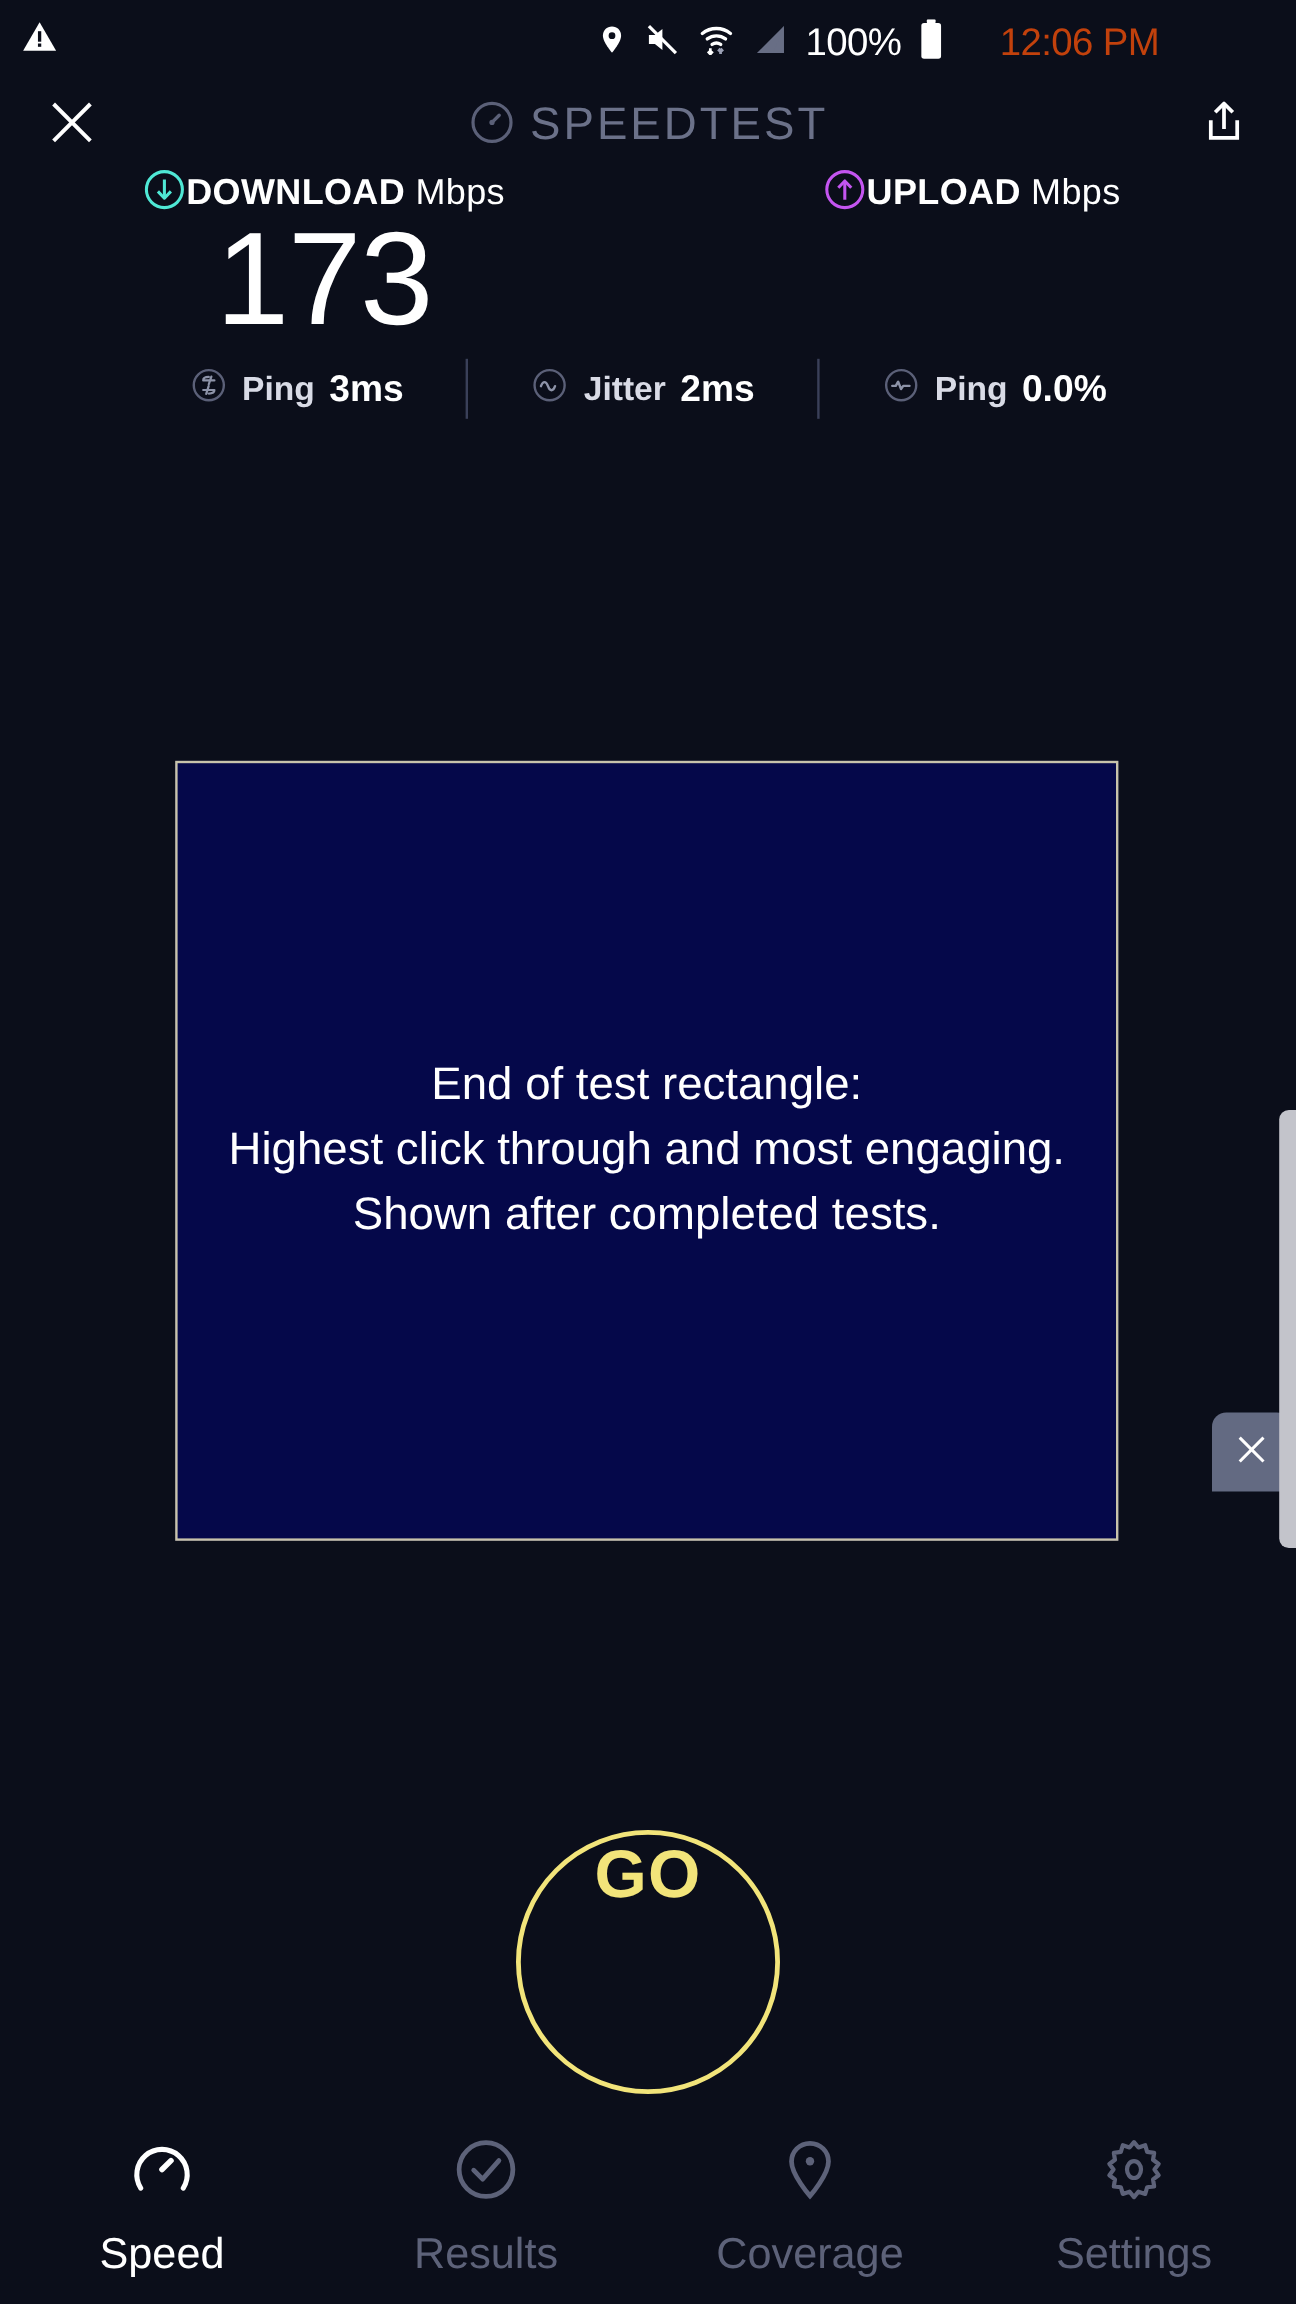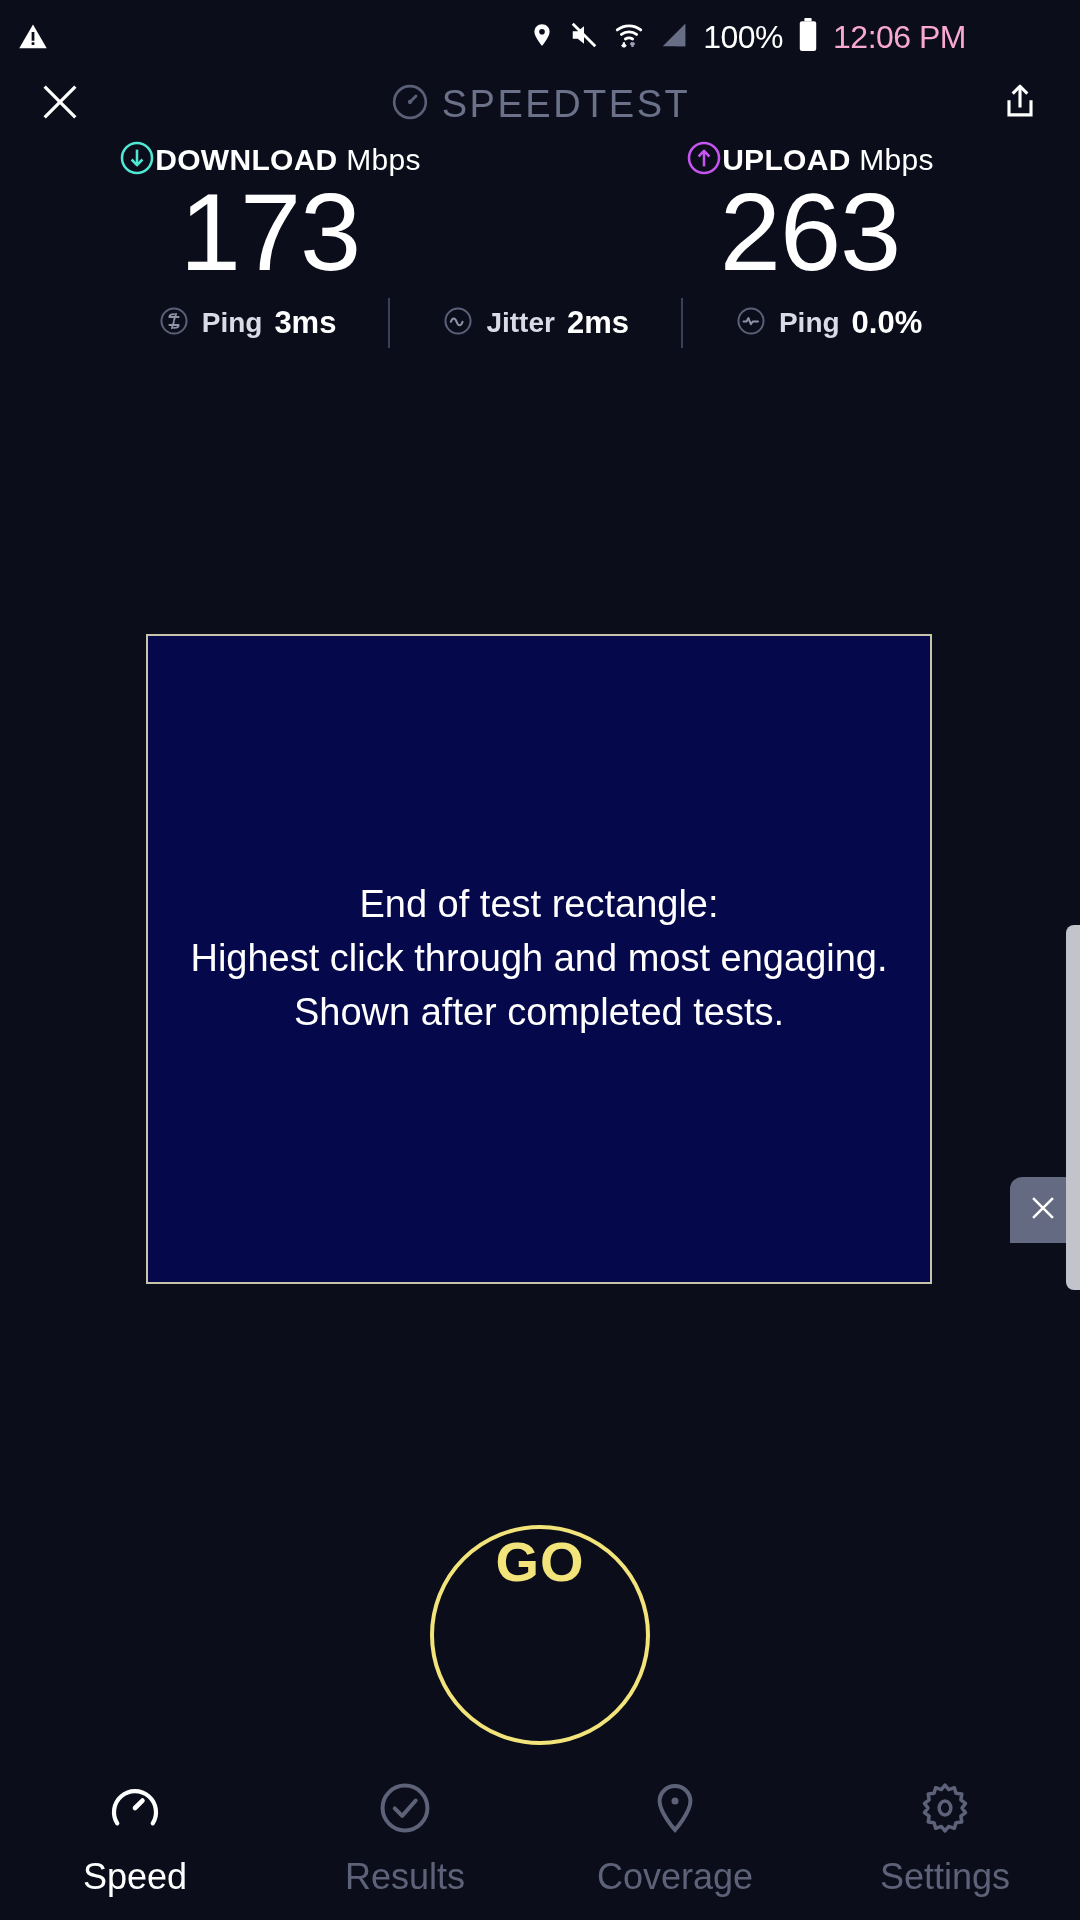--- a/index.html
+++ b/index.html
@@ -5,26 +5,26 @@
   * { margin:0; padding:0; box-sizing:border-box; }
   html, body {
     width:1080px; height:1920px;
     background:#0b0e1a;
     font-family:"Liberation Sans", sans-serif;
     overflow:hidden;
   }
   #app { position:relative; width:1080px; height:1920px; background:#0b0e1a; }
 
   
-  .statusbar { position:absolute; top:0; left:0; width:984px; height:56px;
-               display:flex; align-items:flex-end; padding:0 18px; }
+  .statusbar { position:absolute; top:16px; left:0; width:984px; height:56px;
+               display:flex; align-items:flex-start; padding:0 18px; }
   .sb-left { display:flex; align-items:center; gap:10px; }
   .sb-right { margin-left:auto; display:flex; align-items:center; gap:14px; }
   .sb-battery-pct { color:#ffffff; font-size:32px; letter-spacing:-0.5px; }
-  .sb-time { color:#f9a8d4; font-size:32px; letter-spacing:-0.5px; }
+  .sb-time { color:#c2410c; font-size:32px; letter-spacing:-0.5px;margin-left:32px; }
   .sb-ico { display:block; }
 
   
   .appbar { position:absolute; top:56px; left:0; width:1080px; height:96px;
             display:flex; align-items:center; }
   .appbar .close-hit { width:120px; height:96px; display:flex; align-items:center; justify-content:center; }
   .appbar .brand { flex:1; display:flex; align-items:center; justify-content:center; gap:12px; }
   .brand-text { color:#6b7189; font-size:38px; font-weight:400; letter-spacing:2.5px; }
   .appbar .share-hit { width:120px; height:96px; display:flex; align-items:center; justify-content:center; }
 
@@ -179,21 +179,20 @@
         <div class="metric-head">
           <span>
             <svg width="36" height="36" viewBox="0 0 24 24">
                 <circle cx="12" cy="12" r="10" fill="none" stroke="#c455f0" stroke-width="1.7"></circle>
                 <line x1="12" y1="17.6" x2="12" y2="7.2" stroke="#c455f0" stroke-width="1.7"></line>
                 <path d="M8.4 11 12 7.2 15.6 11" fill="none" stroke="#c455f0" stroke-width="1.7" stroke-linejoin="round"></path>
               </svg>
           </span>
           <span class="metric-label"><span>UPLOAD</span> <span class="unit">Mbps</span></span>
         </div>
-        <div class="metric-value">263</div>
       </div>
     </div>
 
     <div class="pjl">
       <div class="pjl-item">
         <span>
           <svg width="32" height="32" viewBox="0 0 24 24">
               <circle cx="12" cy="12" r="9.4" fill="none" stroke="#5b6078" stroke-width="1.5"></circle>
               <path d="M8.5 9h7M8.5 9c0-1.4 1.6-2.2 3.5-2.2M15.5 15h-7M15.5 15c0 1.4-1.6 2.2-3.5 2.2M13.6 6.6l-1.6 4.8M11.9 12.6l-1.5 4.8" stroke="#8d93a8" stroke-width="1.4" fill="none" stroke-linecap="round"></path>
             </svg>

